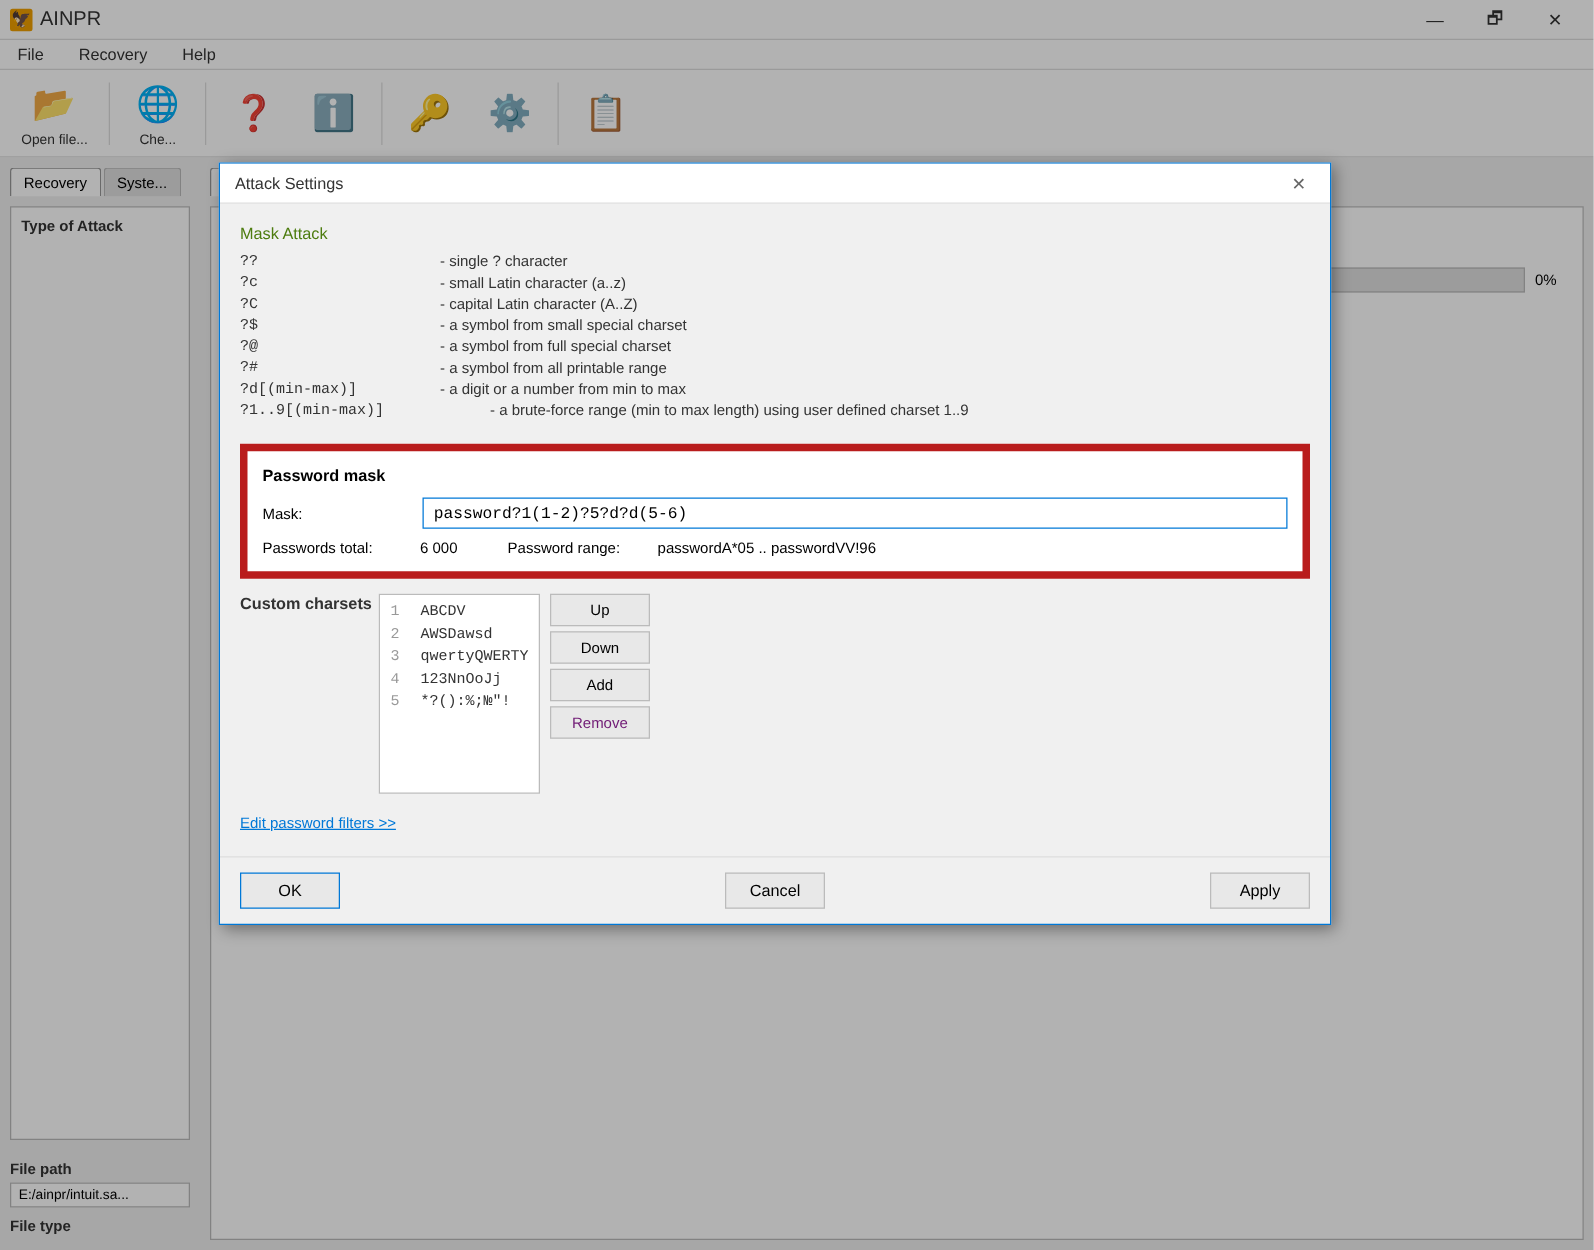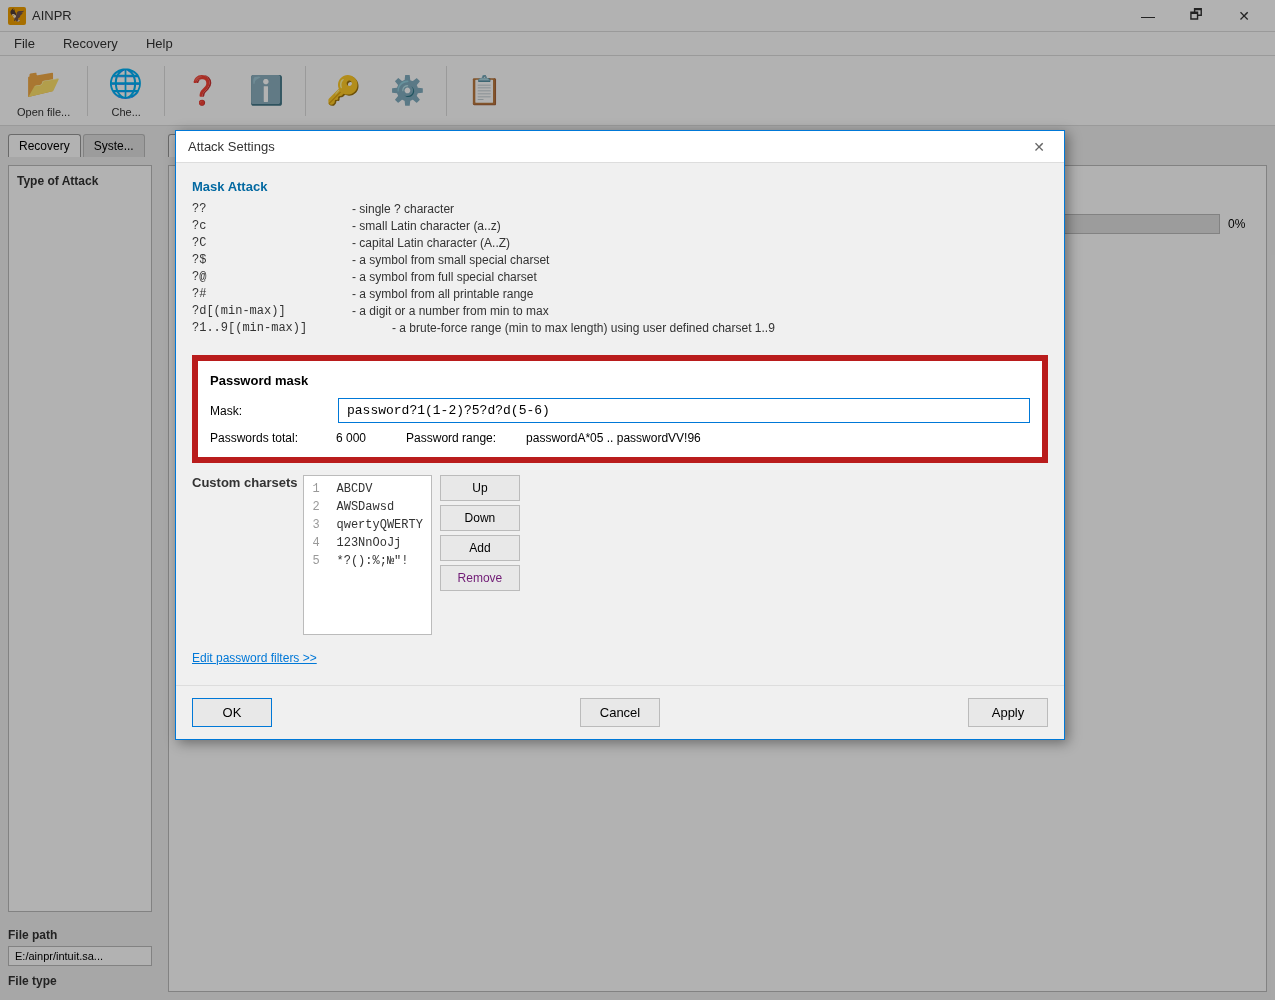--- a/index.html
+++ b/index.html
@@ -32,21 +32,21 @@
     }
     .title-bar-icon {
       width: 18px;
       height: 18px;
       margin-right: 6px;
       background: #f0a000;
       border-radius: 2px;
       display: flex; align-items: center; justify-content: center;
     }
     .title-bar-title {
-      font-size: 13px;
+      font-size: 16px;
       color: #333;
       flex: 1;
     }
     .title-bar-controls {
       display: flex; gap: 2px;
     }
     .title-bar-btn {
       width: 46px;
       height: 32px;
       display: flex; align-items: center; justify-content: center;
@@ -220,22 +220,22 @@
       font-size: 14px; color: #666;
     }
 
     .dialog-body {
       padding: 16px;
       display: flex; flex-direction: column; gap: 12px;
     }
 
     .section-heading {
       font-size: 13px;
-      font-weight: 700;
-      color: #0369a1;
+      font-weight: 400;
+      color: #4d7c0f;
       margin-bottom: 8px;
     }
 
     
     .symbol-table {
       display: flex; flex-direction: column; gap: 3px;
       margin-bottom: 8px;
     }
     .symbol-row {
       display: flex; gap: 0;

